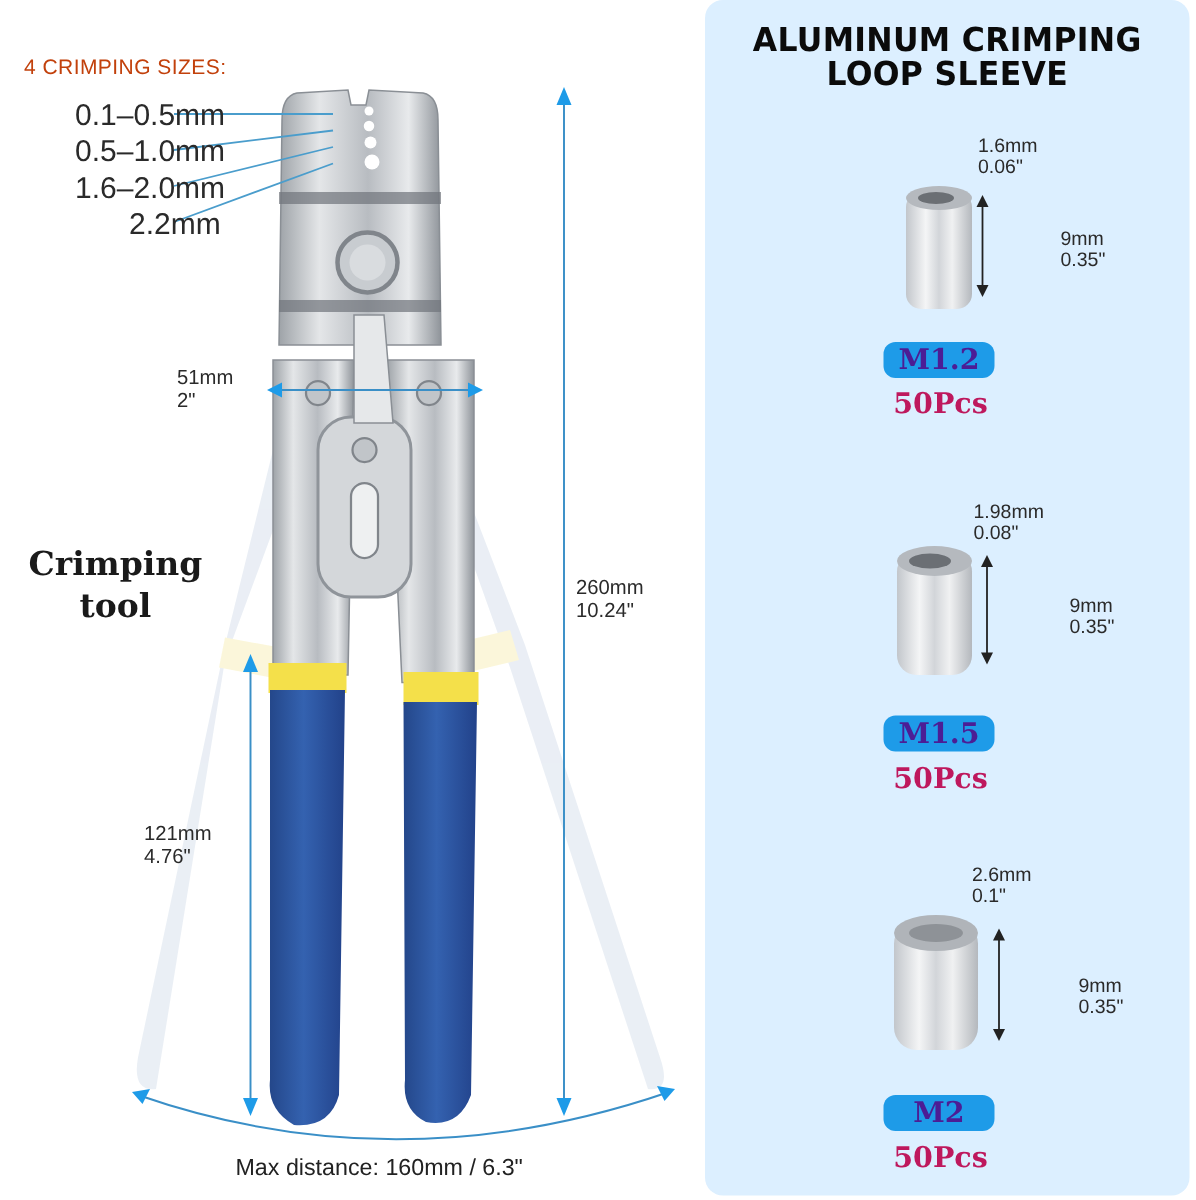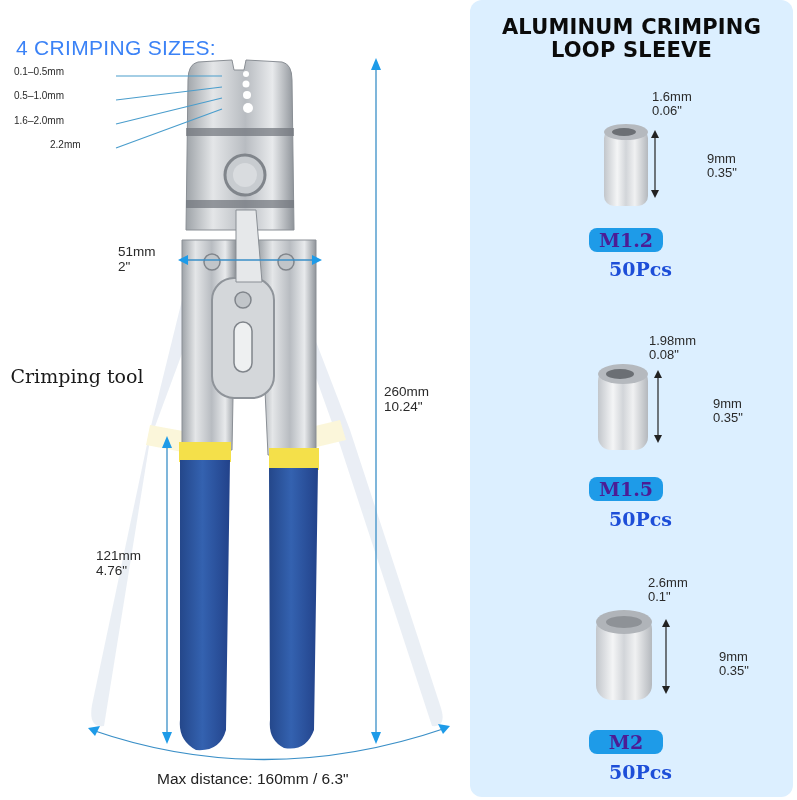--- a/index.html
+++ b/index.html
@@ -1,36 +1,36 @@
 <!DOCTYPE html>
 <html><head>
 <meta charset="utf-8">
 <style>
   html, body { margin: 0; padding: 0; background: #ffffff; }
   body { width: 797px; height: 800px; position: relative; overflow: hidden;
          font-family: "Liberation Sans", "DejaVu Sans", sans-serif; color: #222; }
   .abs { position: absolute; }
-  .sizes-title { left: 16px; top: 36px; font-size: 21px; letter-spacing: 0.3px; color: #3b82f6; }
-  .size-label { font-size: 10px; color: #2a2a2a; white-space: nowrap; }
+  .sizes-title { left: 16px; top: 36px; font-size: 14px; letter-spacing: 0.3px; color: #c2410c; }
+  .size-label { font-size: 20px; color: #2a2a2a; white-space: nowrap; margin-left: 36px; }
   .dim { font-size: 13.5px; color: #2a2a2a; line-height: 15px; text-align: left; white-space: nowrap; }
-  .tool-caption { font-family: "DejaVu Serif", "Liberation Serif", serif; font-weight: normal;
-                  font-size: 19px; color: #1a1a1a; text-align: center; line-height: 28px; }
+  .tool-caption { font-family: "DejaVu Serif", "Liberation Serif", serif; font-weight: bold;
+                  font-size: 22px; color: #1a1a1a; text-align: center; line-height: 28px; }
   .maxdist { left: 157px; top: 770px; font-size: 15.5px; color: #222; white-space: nowrap; }
   
   .panel { left: 470px; top: 0; width: 323px; height: 797px; background: #dcefff;
            border-radius: 12px; }
   .panel-title { left: 470px; width: 323px; top: 16px; text-align: center;
                  font-family: "DejaVu Sans", "Liberation Sans", sans-serif; font-weight: 900;
                  font-size: 21px; line-height: 22px; color: #0b0b0b; letter-spacing: 0.2px;
                  transform: scaleY(1.05); }
   .badge { background: #1e9be8; color: #4c1d95; border-radius: 8px; text-align: center;
            font-family: "DejaVu Serif", "Liberation Serif", serif; font-weight: bold;
            font-size: 19px; line-height: 24px; height: 24px; width: 74px; }
   .pcs { font-family: "DejaVu Serif", "Liberation Serif", serif; font-weight: bold;
-         font-size: 19px; color: #1d4ed8; width: 90px; text-align: right; }
+         font-size: 19px; color: #be185d; width: 90px; text-align: center; }
   .sleeve-dim { font-size: 13px; color: #2a2a2a; line-height: 14px; white-space: nowrap; margin-left: 44px; }
   svg { position: absolute; left: 0; top: 0; }
 </style>
 </head>
 <body>
 
 <svg width="470" height="800" viewBox="0 0 470 800">
   <defs>
     <linearGradient id="steel" x1="0" x2="1" y1="0" y2="0">
       <stop offset="0" stop-color="#9ea3a8"></stop>

